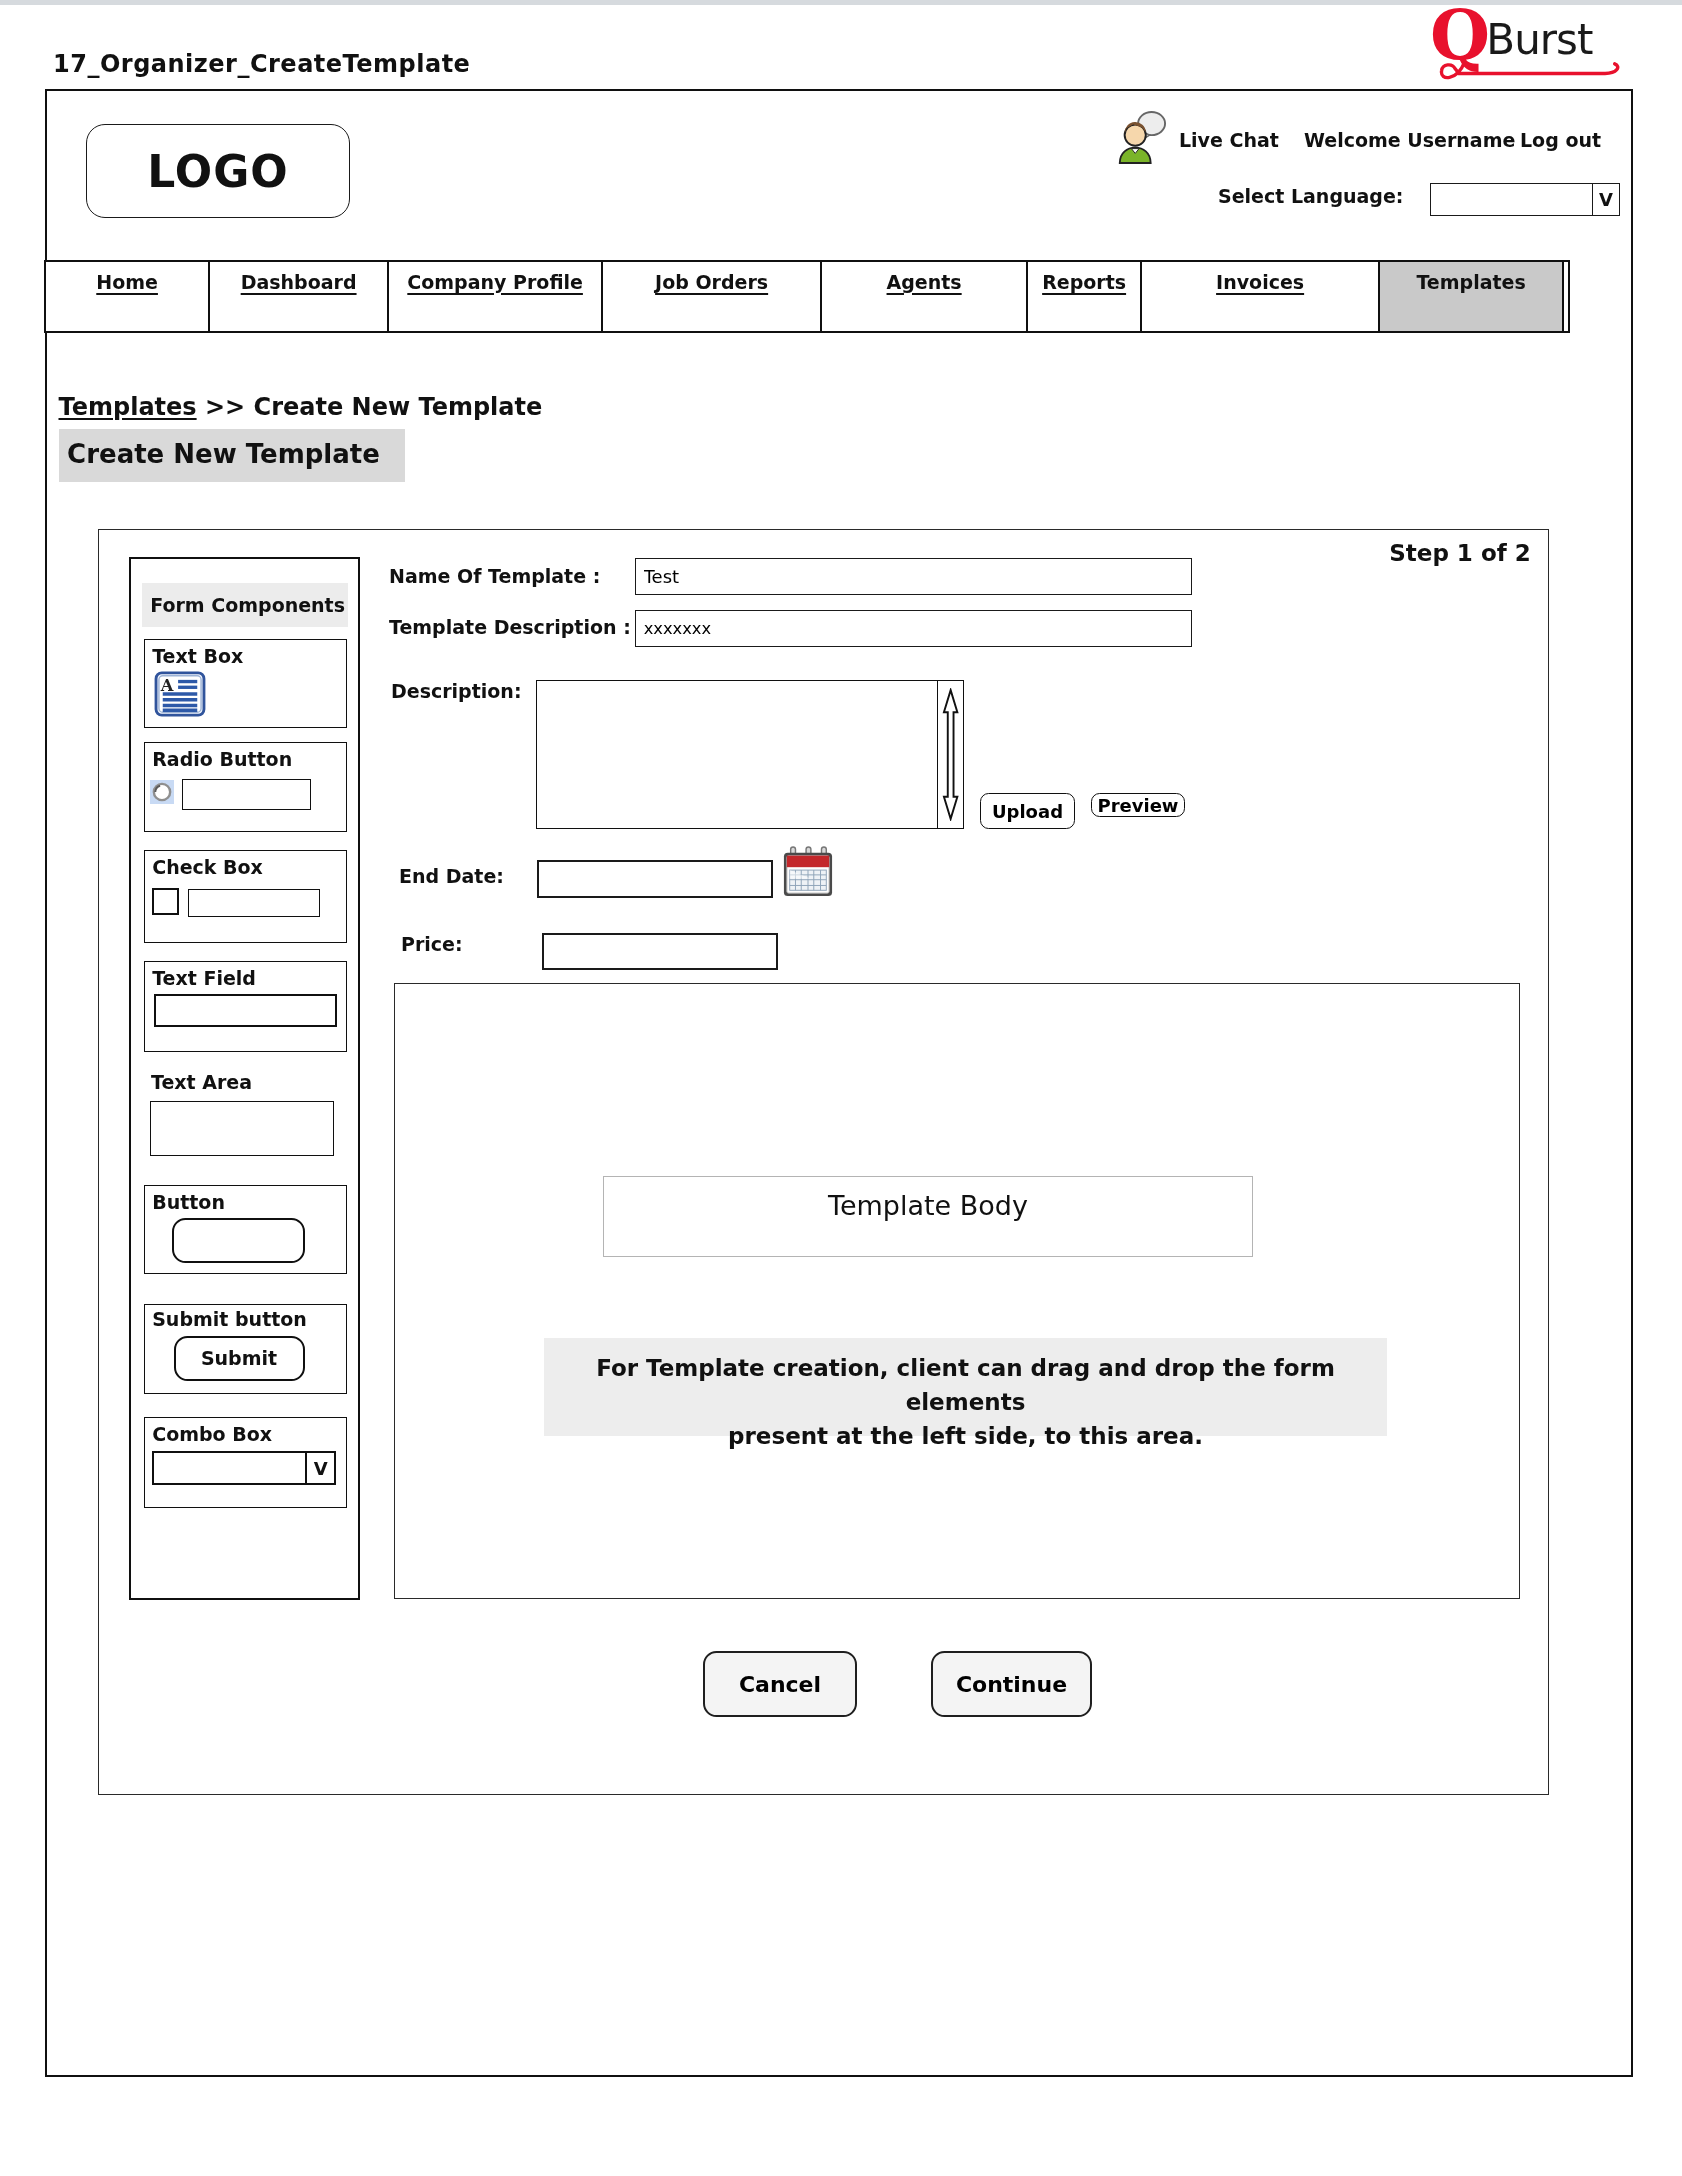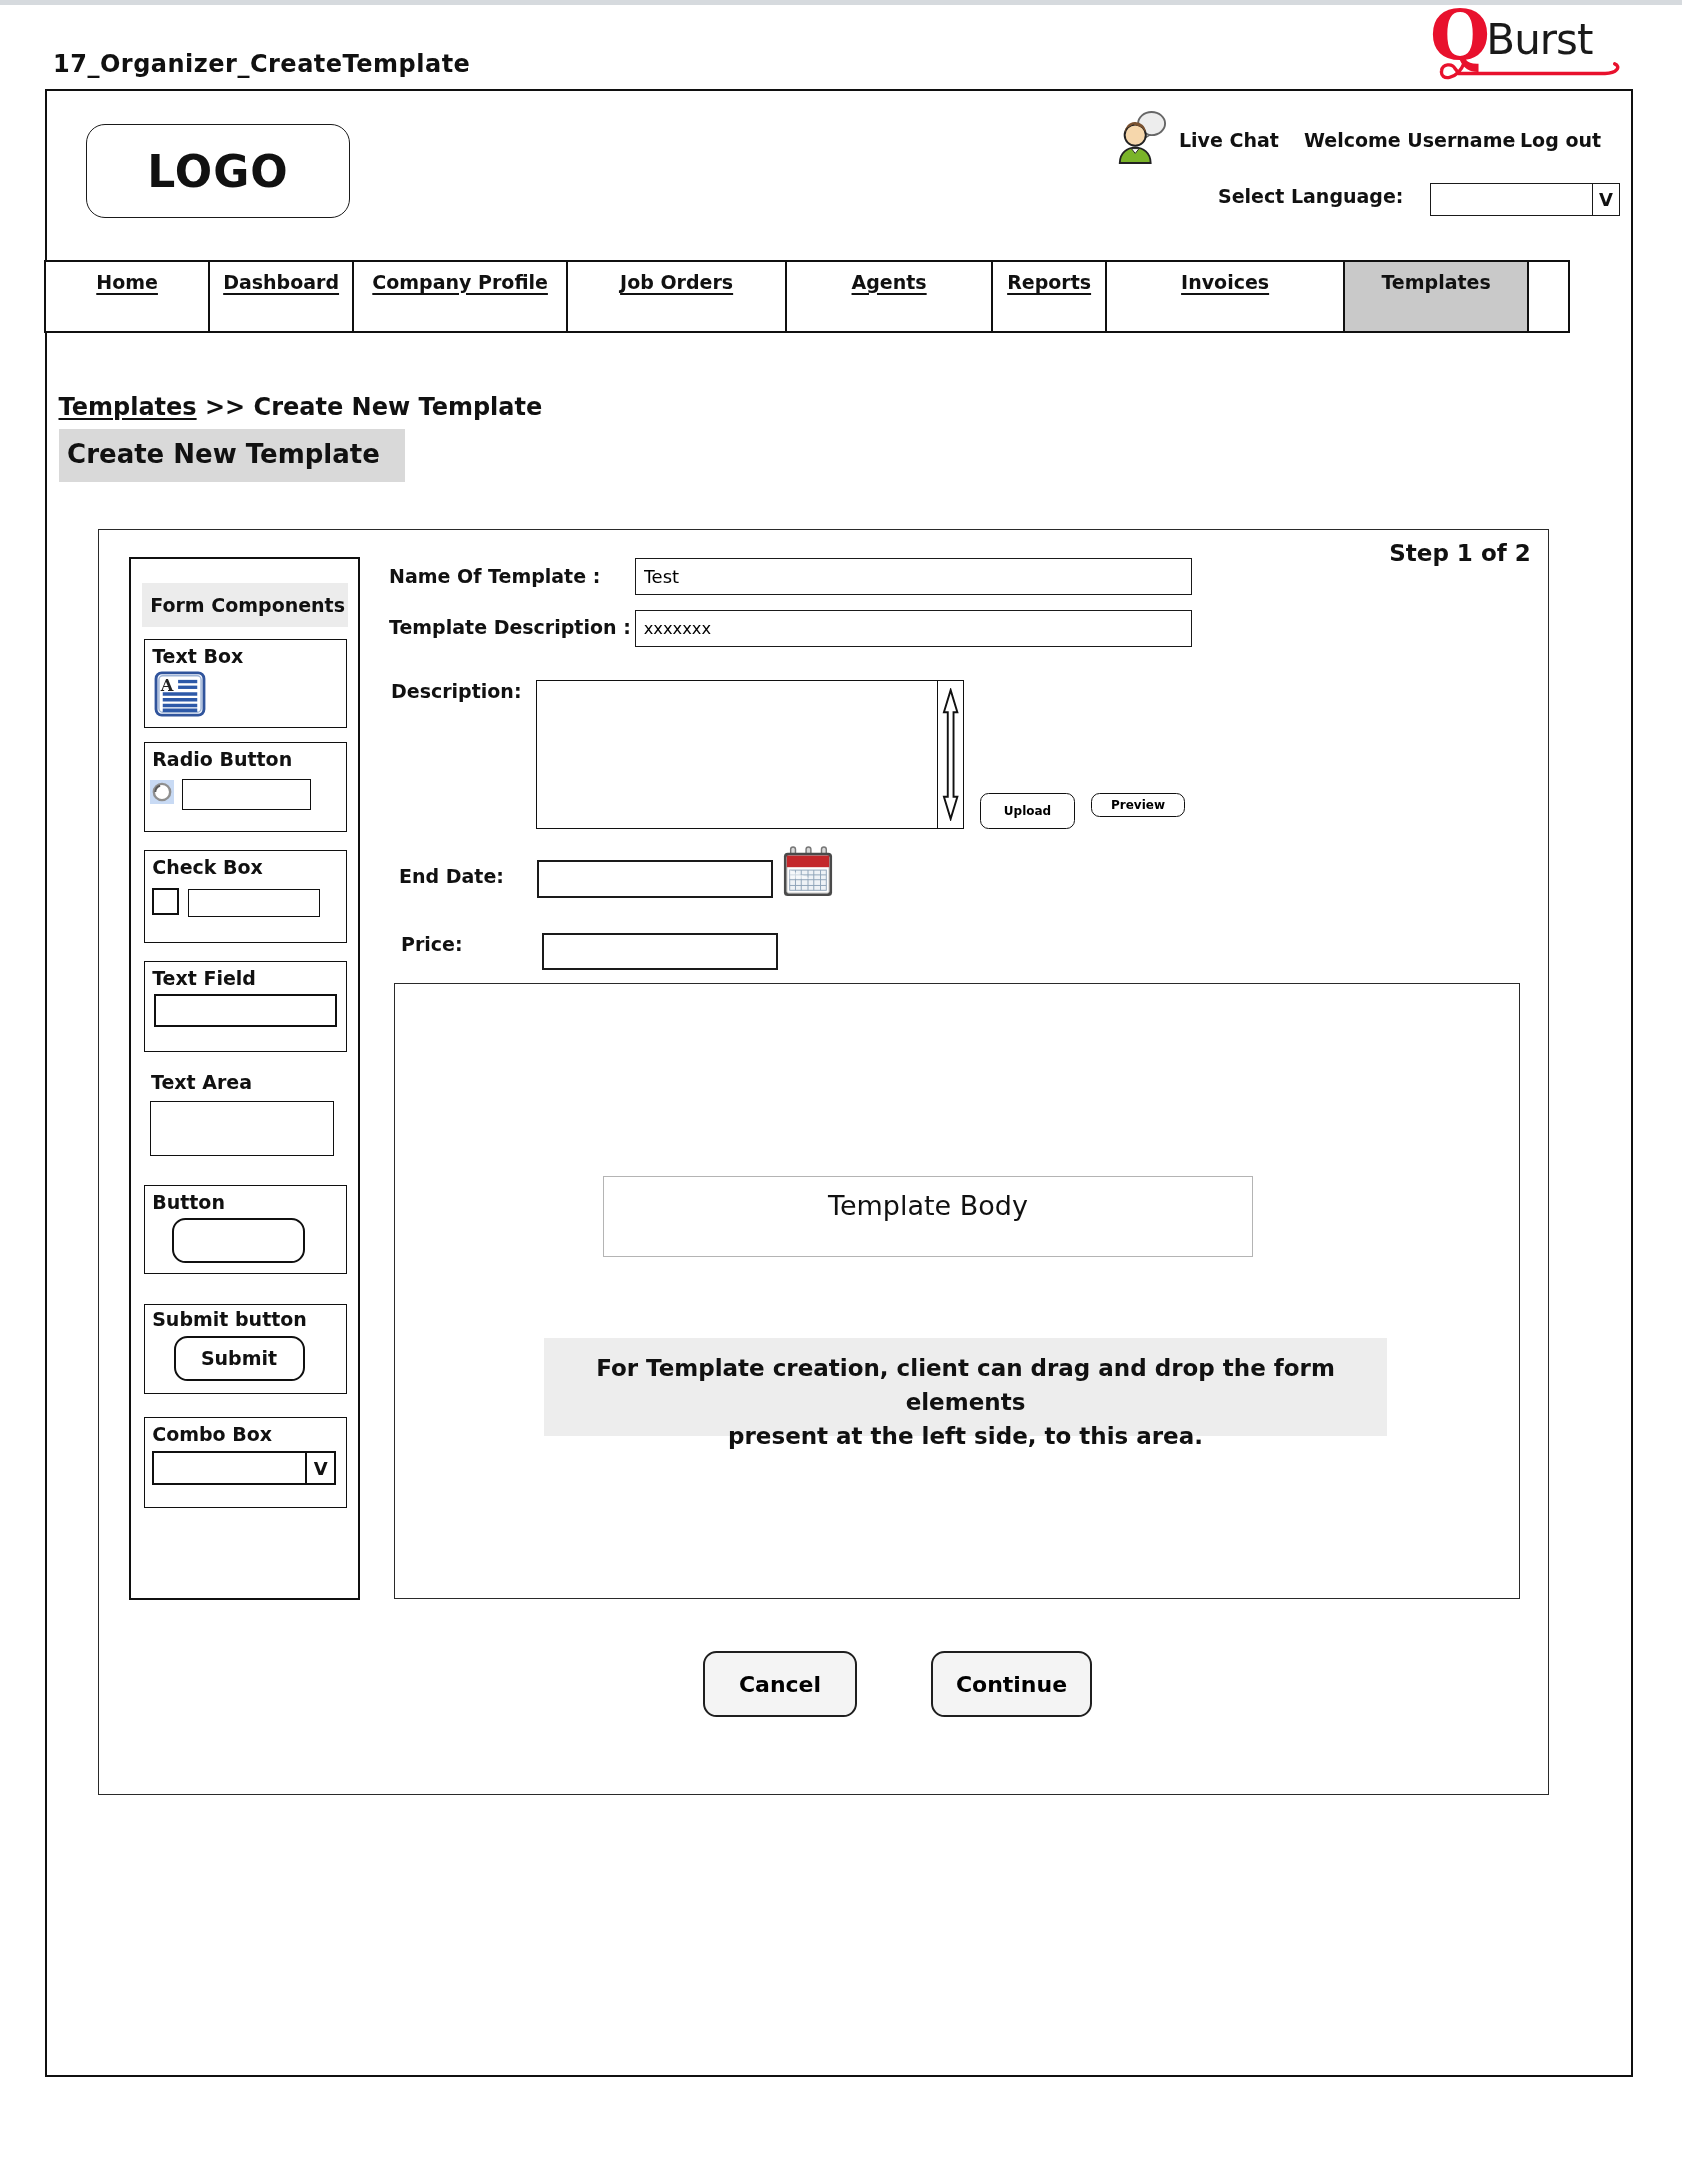--- a/index.html
+++ b/index.html
@@ -80,21 +80,21 @@
 
   
   .f-label { font-size:19px; font-weight:bold; white-space:nowrap; }
   .f-input { border:1.9px solid #1a1a1a; font-family:inherit; font-size:18px; padding:2.9px 7.7px; background:#fff; outline:none; }
   .lbl-name { left:290px; top:35px; }  .in-name { left:536px; top:28px; width:557px; height:37px; }
   .lbl-tdesc { left:290px; top:86px; } .in-tdesc { left:536px; top:80px; width:557px; height:37px; font-size:16.3px; }
   .lbl-desc { left:292px; top:150px; }
   .ta-wrap { left:437px; top:150px; width:428px; height:149px; border:1.9px solid #101010; display:flex; }
   .ta-area { flex:1; }
   .ta-scroll { width:26px; border-left:1.9px solid #101010; display:flex; align-items:center; justify-content:center; }
-  .btn { border:1.9px solid #101010; border-radius:8.6px; background:#fff; font-size:12px; font-weight:bold;
+  .btn { border:1.9px solid #101010; border-radius:8.6px; background:#fff; font-size:18px; font-weight:bold;
          display:flex; align-items:center; justify-content:center; cursor:pointer; font-family:inherit; }
   .btn-upload { left:881px; top:263px; width:95px; height:36px; }
   .btn-preview { left:992px; top:263px; width:94px; height:24px; }
   .lbl-end { left:300px; top:335px; }  .in-end { left:438px; top:330px; width:236px; height:38px; }
   .cal-icon { left:683px; top:316px; cursor:pointer; }
   .lbl-price { left:302px; top:403px; } .in-price { left:443px; top:403px; width:236px; height:37px; }
 
   
   .tbody-box { left:295px; top:453px; width:1126px; height:616px; border:1.9px solid #2a2a2a; }
   .tbody-label { left:208px; top:192px; width:650px; height:81px; border:1.9px solid #b4b4b4;
@@ -149,21 +149,21 @@
   <div class="abs hdr-label logout">Log out</div>
 
   <div class="abs hdr-label sel-lang-label">Select Language:</div>
   <div class="abs lang-select">
     <div class="val"></div>
     <div class="vbox">V</div>
   </div>
 
   <div class="abs nav">
     <div class="nav-cell" style="width:164px"><span class="nav-link">Home</span></div>
-    <div class="nav-cell" style="width:144px"><span class="nav-link">Dashboard</span></div>
+    <div class="nav-cell" style="width:179px"><span class="nav-link">Dashboard</span></div>
     <div class="nav-cell" style="width:214px"><span class="nav-link">Company Profile</span></div>
     <div class="nav-cell" style="width:219px"><span class="nav-link">Job Orders</span></div>
     <div class="nav-cell" style="width:206px"><span class="nav-link">Agents</span></div>
     <div class="nav-cell" style="width:114px"><span class="nav-link">Reports</span></div>
     <div class="nav-cell" style="width:238px"><span class="nav-link">Invoices</span></div>
     <div class="nav-cell active" style="width:184px"><span class="nav-link">Templates</span></div>
   </div>
 
   <div class="abs breadcrumb">
     <span class="bc-root">Templates</span>

